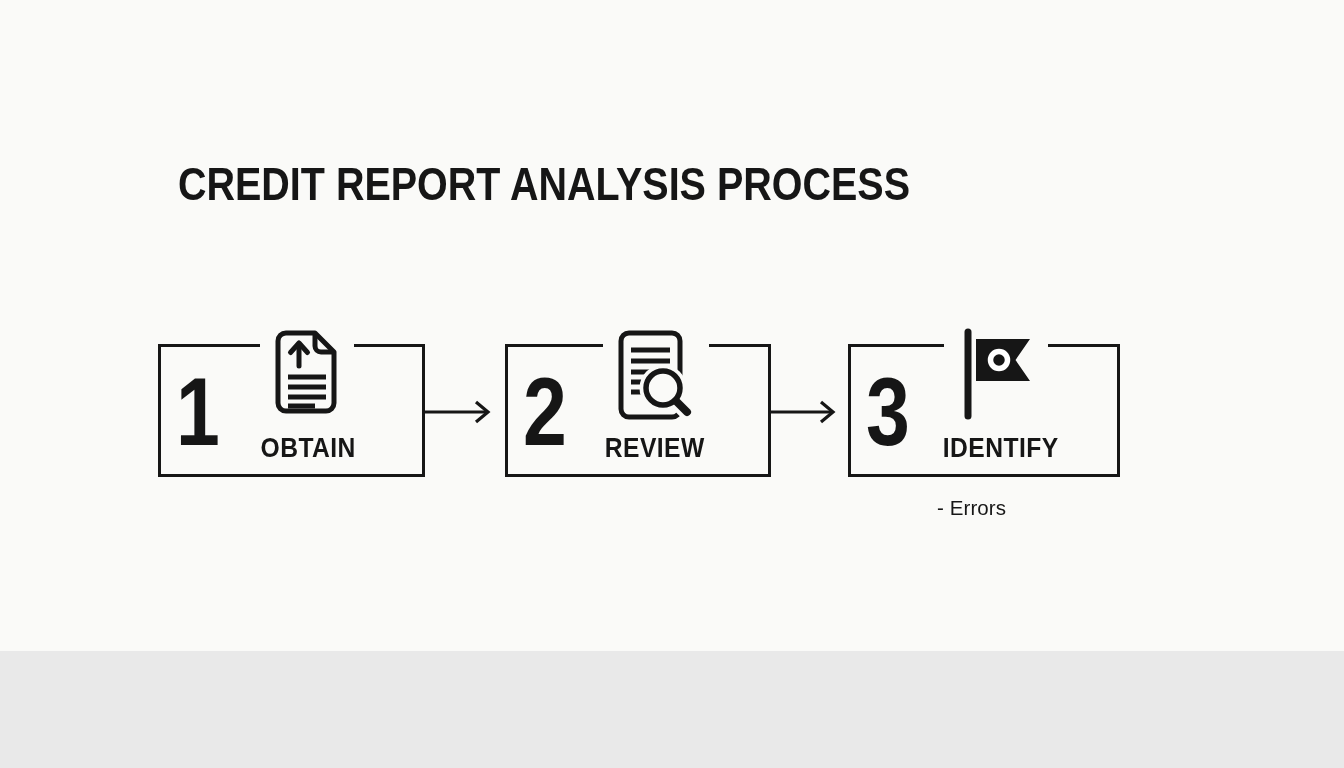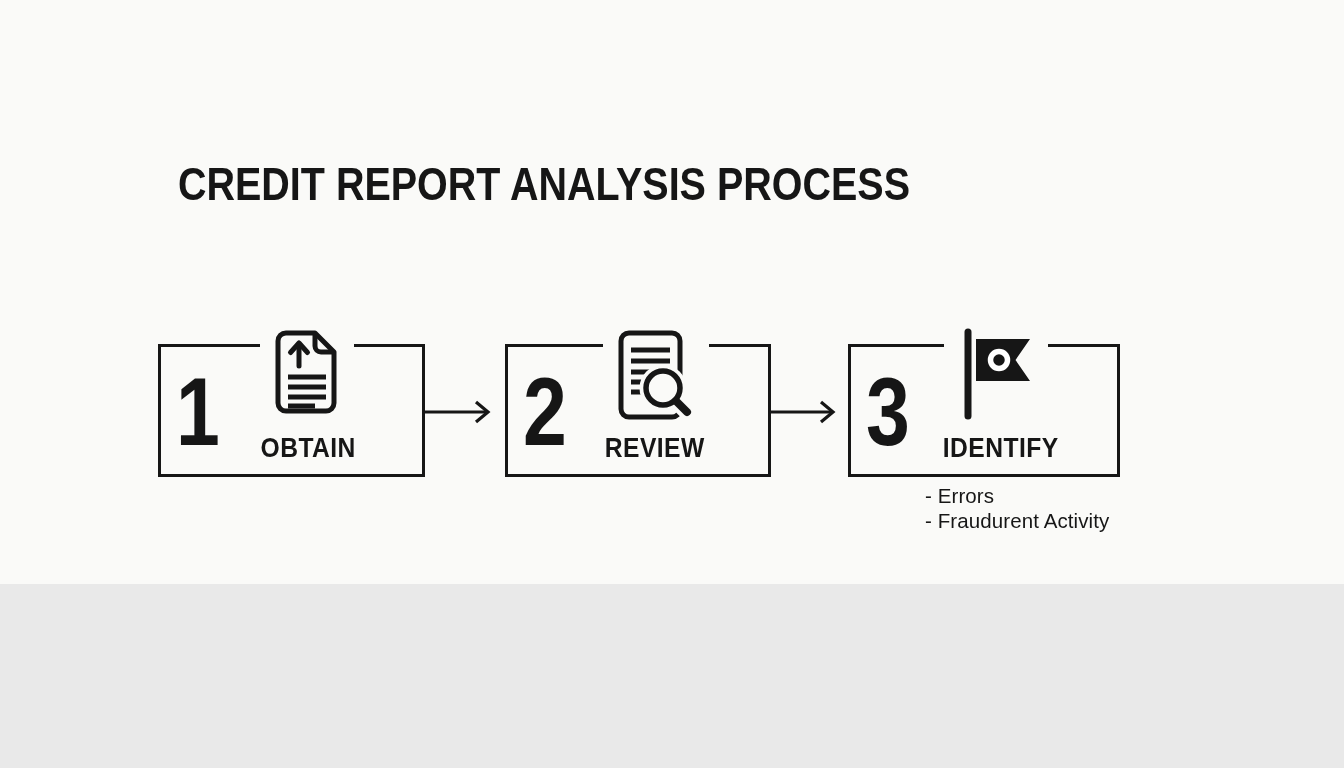--- a/index.html
+++ b/index.html
@@ -3,21 +3,21 @@
 <meta charset="utf-8">
 <style>
   html, body { margin: 0; padding: 0; }
   body {
     font-family: "Liberation Sans", "DejaVu Sans", sans-serif;
     background: #e9e9e9;
   }
   .canvas {
     position: relative;
     width: 1344px;
-    height: 584px;
+    height: 651px;
     background: #fafaf8;
     overflow: hidden;
     color: #161616;
   }
 
   
   .title {
     position: absolute;
     left: 178px;
     top: 156px;
@@ -88,21 +88,21 @@
     top: 396px;
   }
   .arrow-1 { left: 425px; }
   .arrow-2 { left: 770px; }
 
   
   .details {
     position: absolute;
     left: 925px;
     top: 484px;
-    margin: 0;
+    margin: 12px;
     padding: 0;
     list-style: none;
     font-size: 20.5px;
     line-height: 24.5px;
     font-weight: 500;
     letter-spacing: 0.1px;
     color: #161616;
   }
 </style>
 </head>
@@ -173,16 +173,15 @@
         <path d="M17 11 H71 L56.5 32 L71 53 H17 Z" fill="#161616"></path>
         <circle cx="40" cy="32" r="8.5" fill="none" stroke="#ffffff" stroke-width="5.5"></circle>
       </svg>
     </div>
     <div class="step-num">3</div>
     <div class="step-label">IDENTIFY</div>
   </div>
 
   <ul class="details">
     <li>- Errors</li>
-    <li>- Fraudurent Activity</li>
   </ul>
 
 </div>
 
 </body></html>

